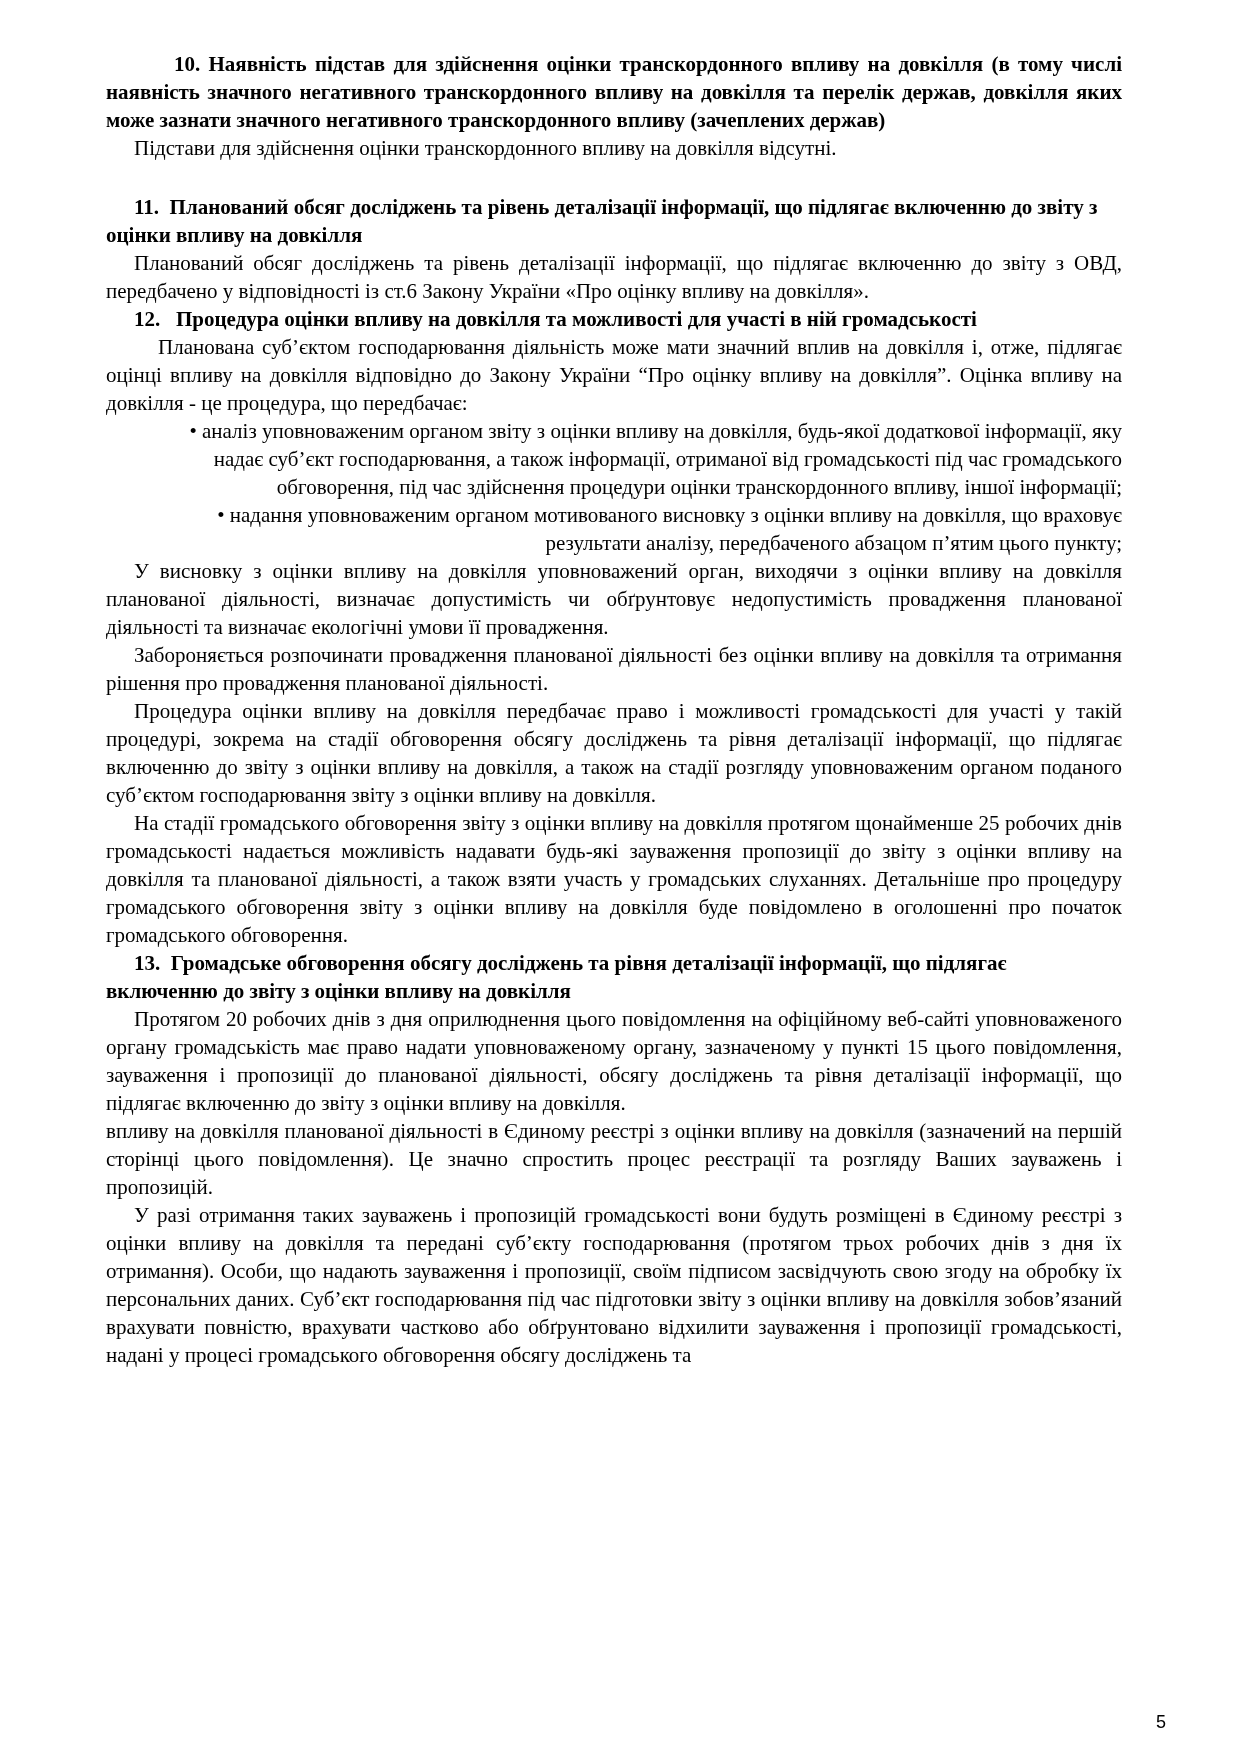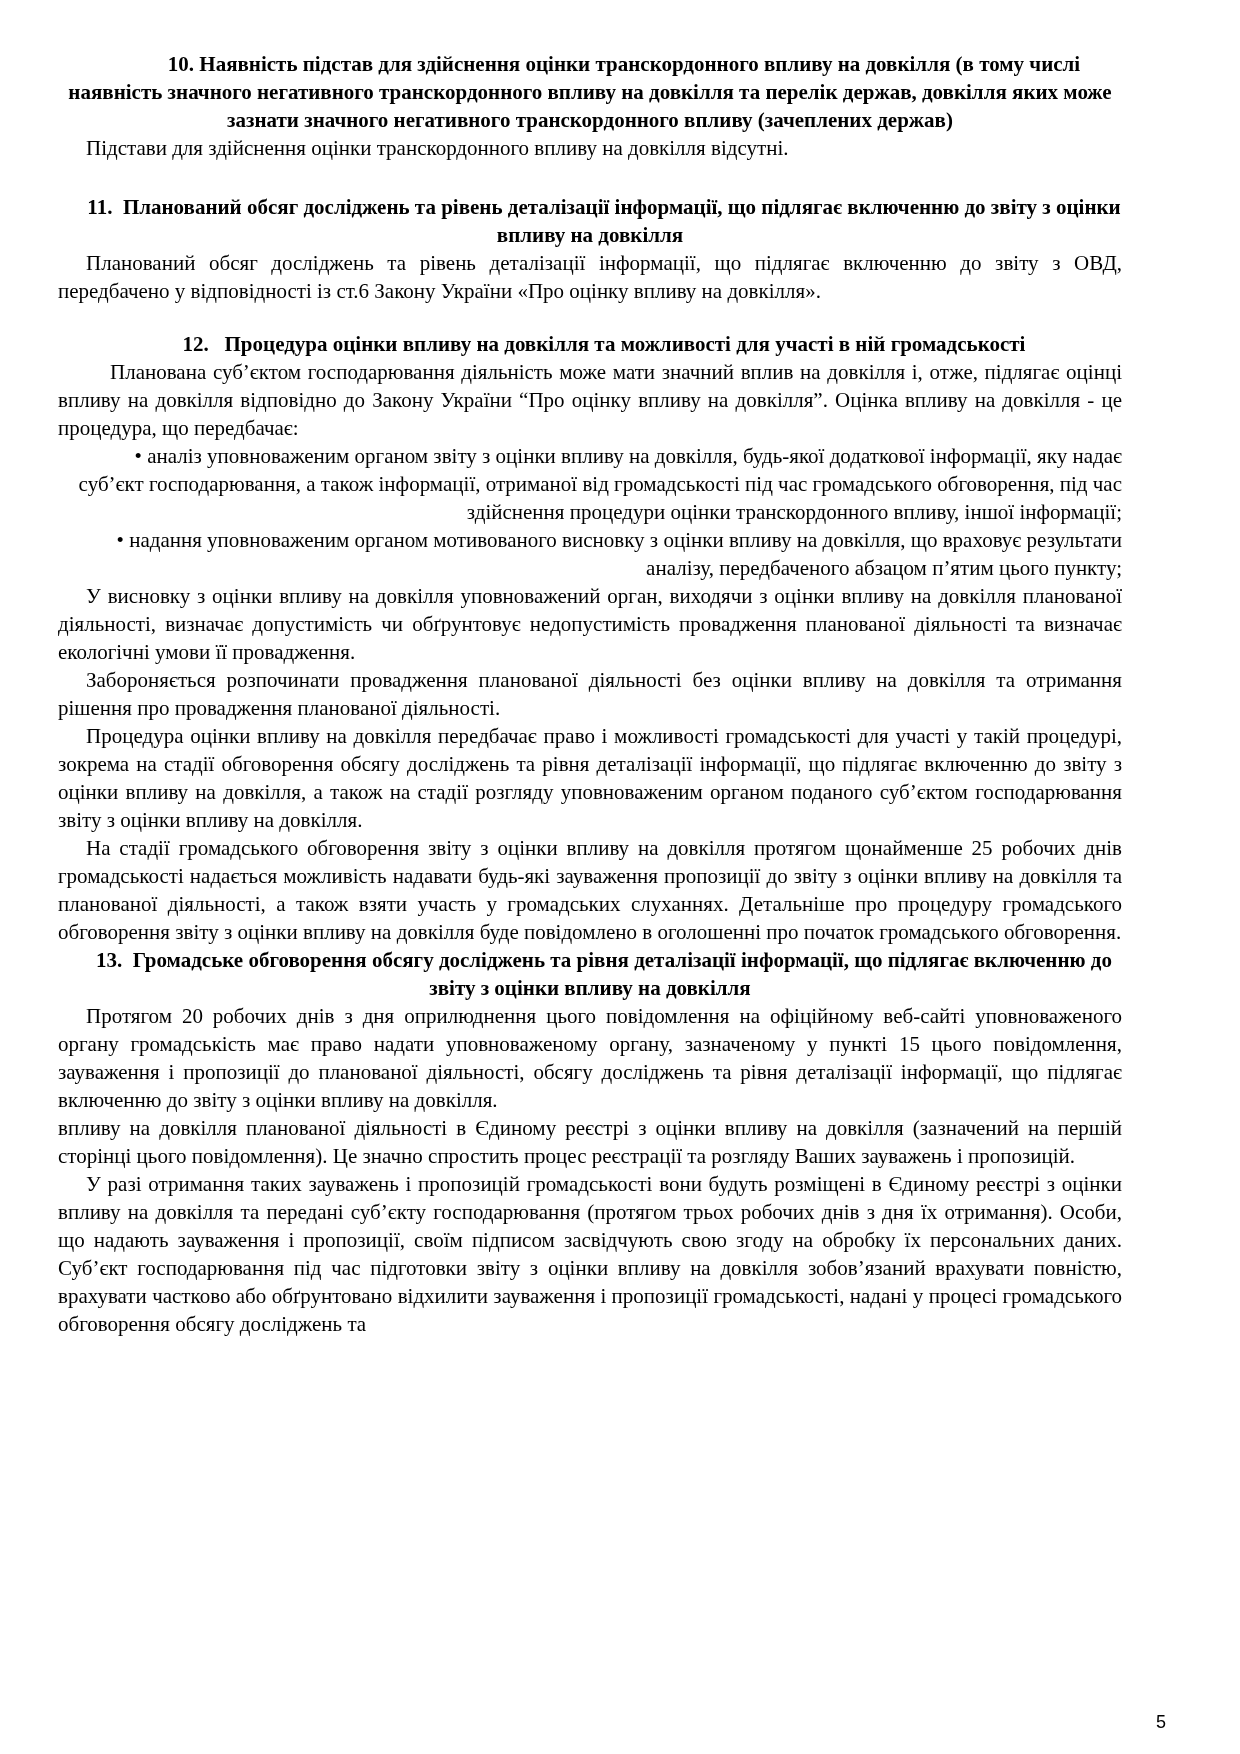--- a/index.html
+++ b/index.html
@@ -2,36 +2,36 @@
 <html lang="uk"><head>
 <meta charset="utf-8">
 <style>
   html, body { margin: 0; padding: 0; background: #ffffff; }
   .page {
     position: relative;
     width: 1240px;
     height: 1754px;
     box-sizing: border-box;
     background: #ffffff;
-    padding: 50px 118px 0 58px;
+    padding: 50px 118px 0 106px;
     font-family: "Liberation Serif", serif;
     font-size: 21px;
     line-height: 28px;
     color: #000000;
     overflow: hidden;
   }
   .p   { margin: 0; }
   .jst { text-align: justify; }
-  .bold { font-weight: 700; text-align: center; }
+  .bold { font-weight: 700; }
   .ind28 { text-indent: 28px; }
   .ind52 { text-indent: 52px; }
   .ind68 { text-indent: 68px; }
   .bullet { text-indent: 47px; text-align: right; }
   .mt31 { margin-top: 31px; }
-  .mt25 { margin-top: 25px; }
+  .mt25 { }
   .blk { display: block; }
   .pl47 { padding-left: 47px; }
   .pl22 { padding-left: 22px; }
   .pagenum {
     position: absolute;
     right: 74px;
     bottom: 22px;
     font-family: "Liberation Sans", sans-serif;
     font-size: 18px;
     line-height: 20px;

